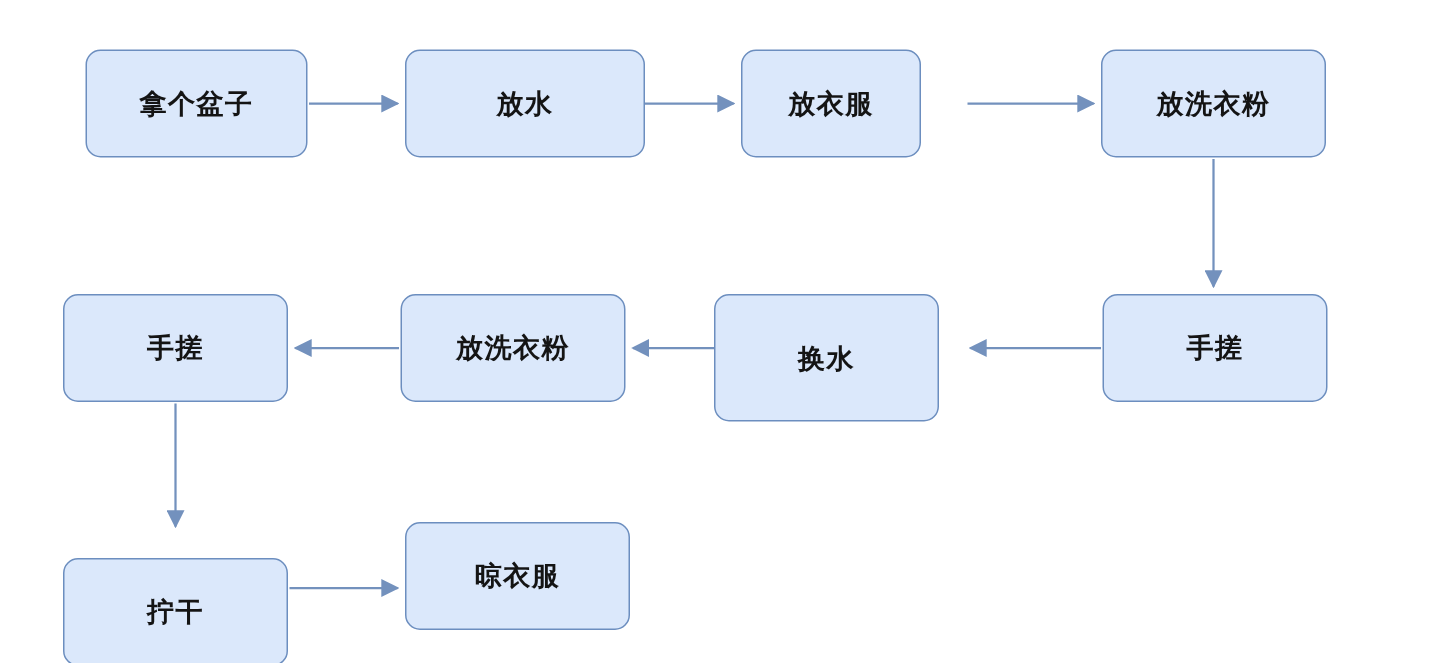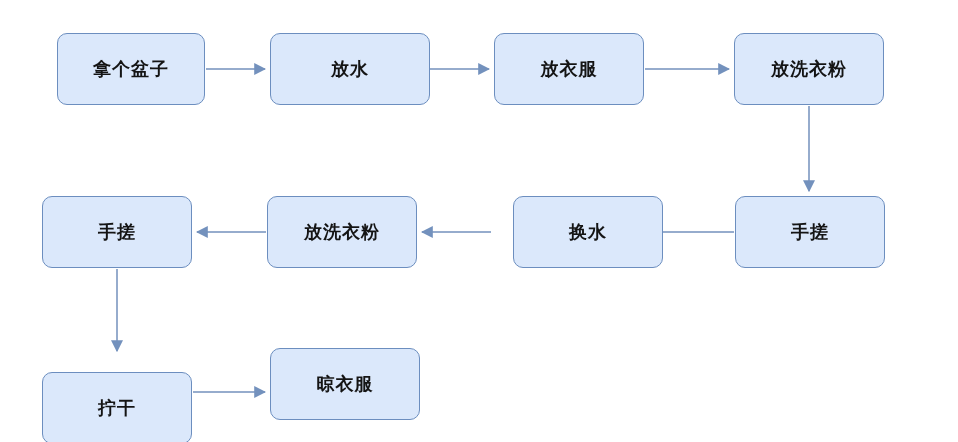--- a/index.html
+++ b/index.html
@@ -58,24 +58,24 @@
     <line class="edge" x1="809" y1="106" x2="809" y2="191" marker-end="url(#ah)"></line>
     <line class="edge" x1="734" y1="232" x2="647" y2="232" marker-end="url(#ah)"></line>
     <line class="edge" x1="491" y1="232" x2="422" y2="232" marker-end="url(#ah)"></line>
     <line class="edge" x1="266" y1="232" x2="197" y2="232" marker-end="url(#ah)"></line>
     <line class="edge" x1="117" y1="269" x2="117" y2="351" marker-end="url(#ah)"></line>
     <line class="edge" x1="193" y1="392" x2="265" y2="392" marker-end="url(#ah)"></line>
   </svg>
 
   <div class="node" style="left:57px;  top:33px;  width:148px; height:72px;">拿个盆子</div>
   <div class="node" style="left:270px; top:33px;  width:160px; height:72px;">放水</div>
-  <div class="node" style="left:494px; top:33px;  width:150px; height:72px;">放衣服</div>
+  <div class="node" style="left:494px; top:33px;  width:120px; height:72px;">放衣服</div>
   <div class="node" style="left:734px; top:33px;  width:150px; height:72px;">放洗衣粉</div>
 
   <div class="node" style="left:735px; top:196px; width:150px; height:72px;">手搓</div>
-  <div class="node" style="left:513px; top:196px; width:150px; height:72px;">换水</div>
+  <div class="node" style="left:476px; top:196px; width:150px; height:85px;">换水</div>
   <div class="node" style="left:267px; top:196px; width:150px; height:72px;">放洗衣粉</div>
   <div class="node" style="left:42px;  top:196px; width:150px; height:72px;">手搓</div>
 
   <div class="node" style="left:42px;  top:372px; width:150px; height:72px;">拧干</div>
   <div class="node" style="left:270px; top:348px; width:150px; height:72px;">晾衣服</div>
 
 </div>
 
 </body></html>

